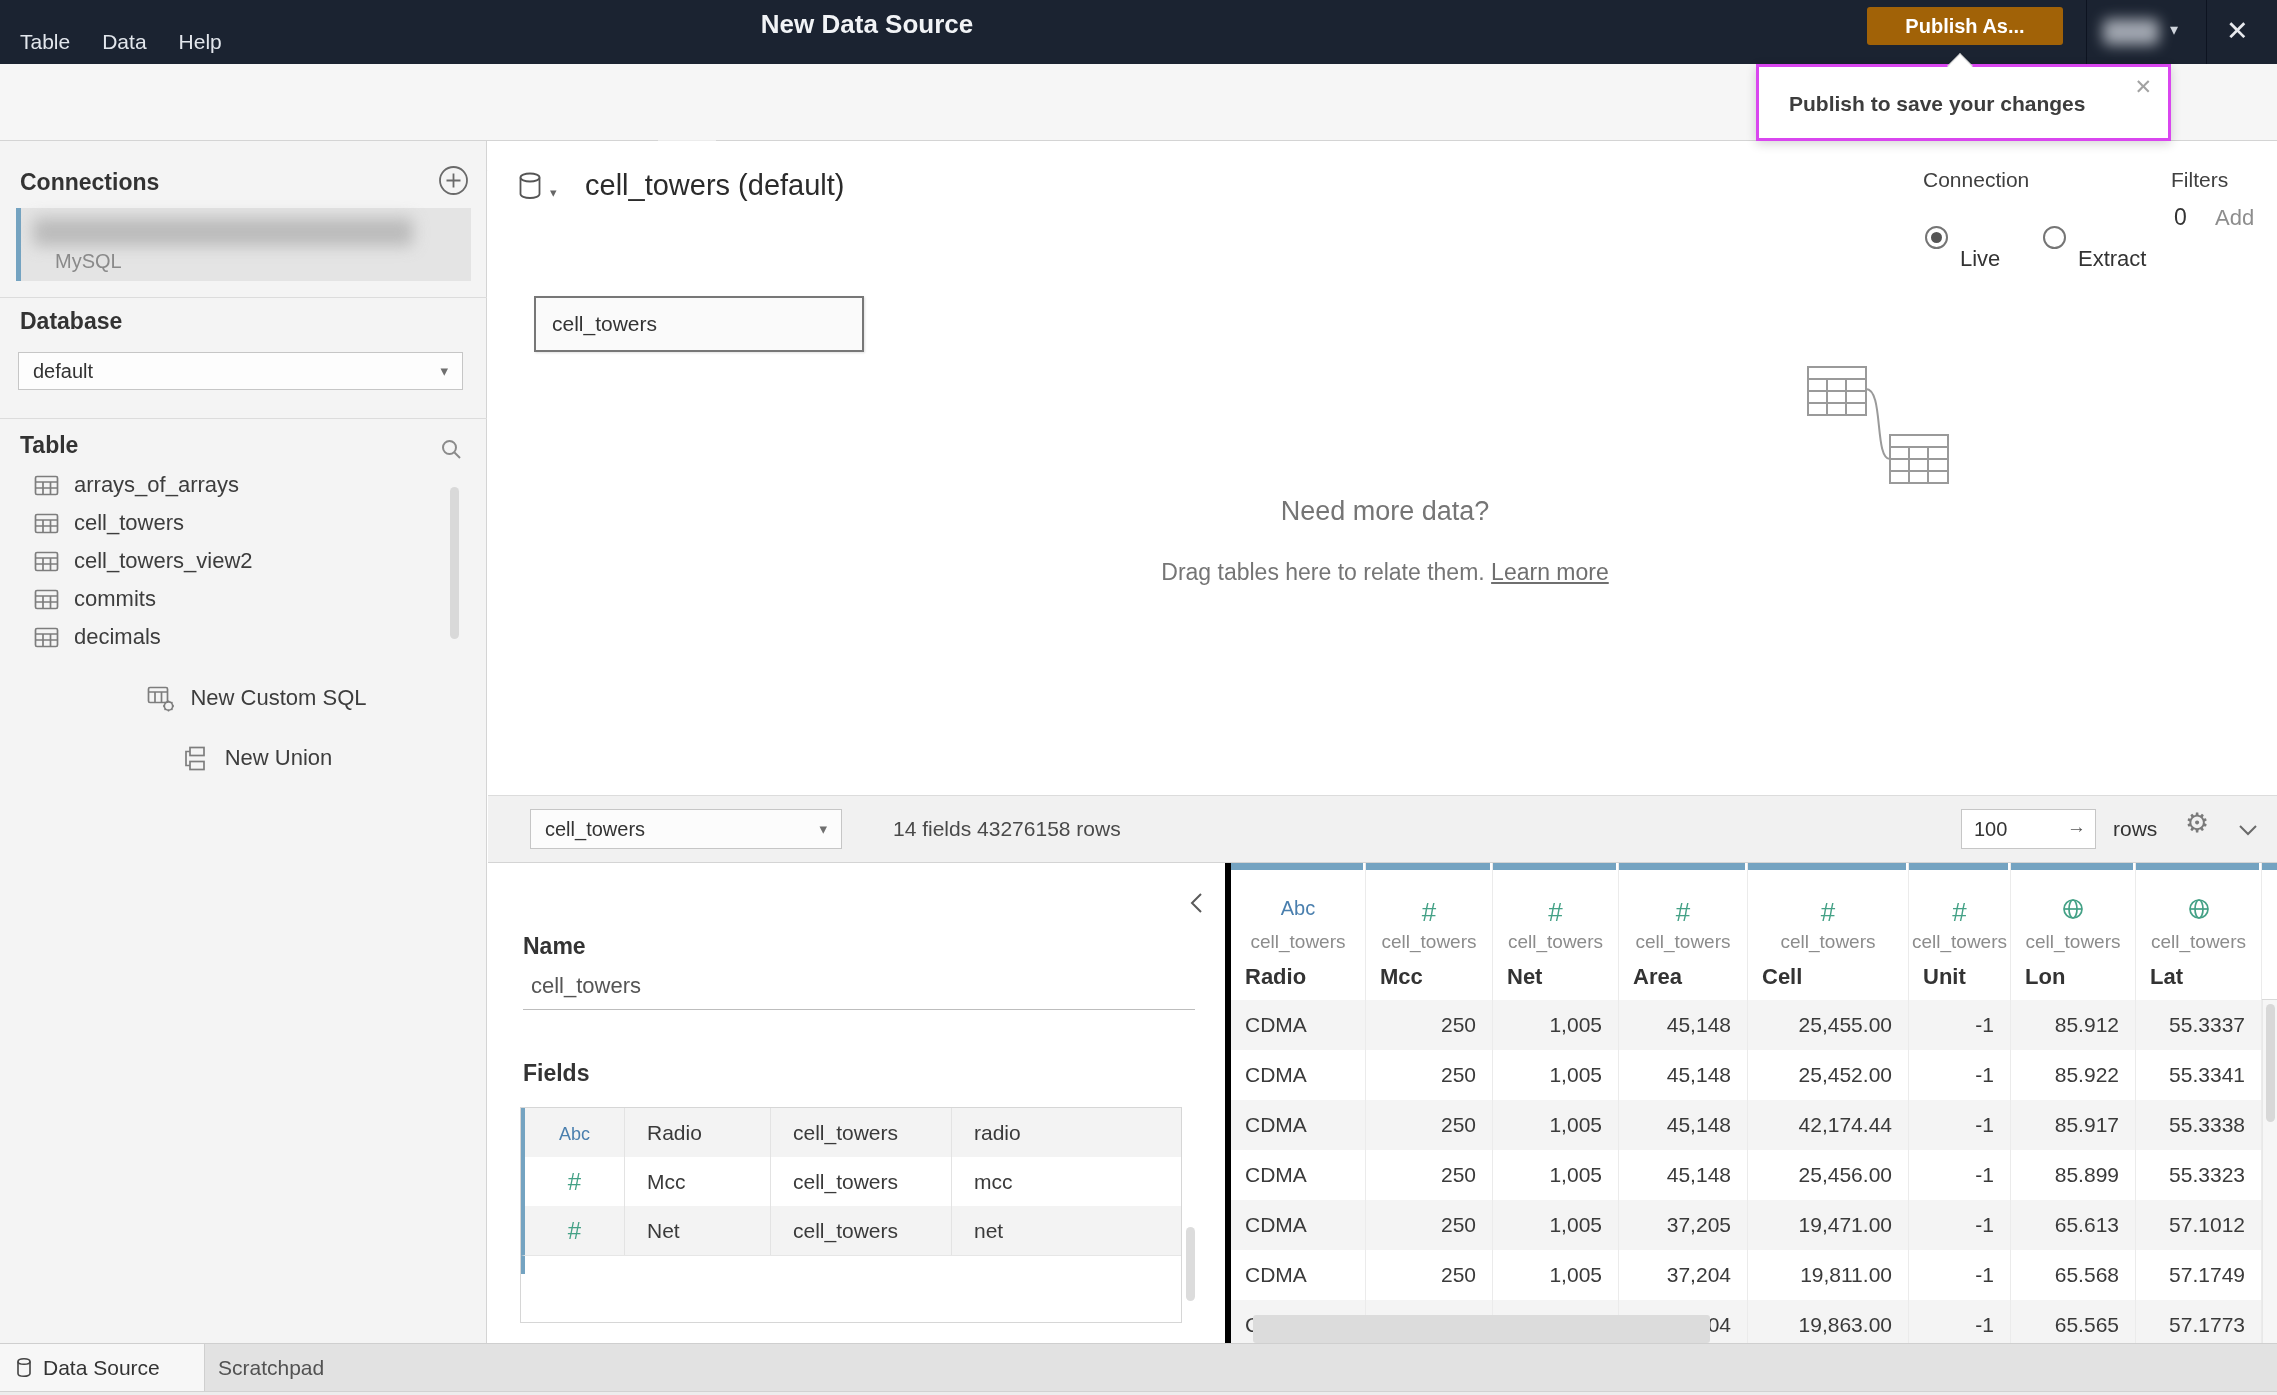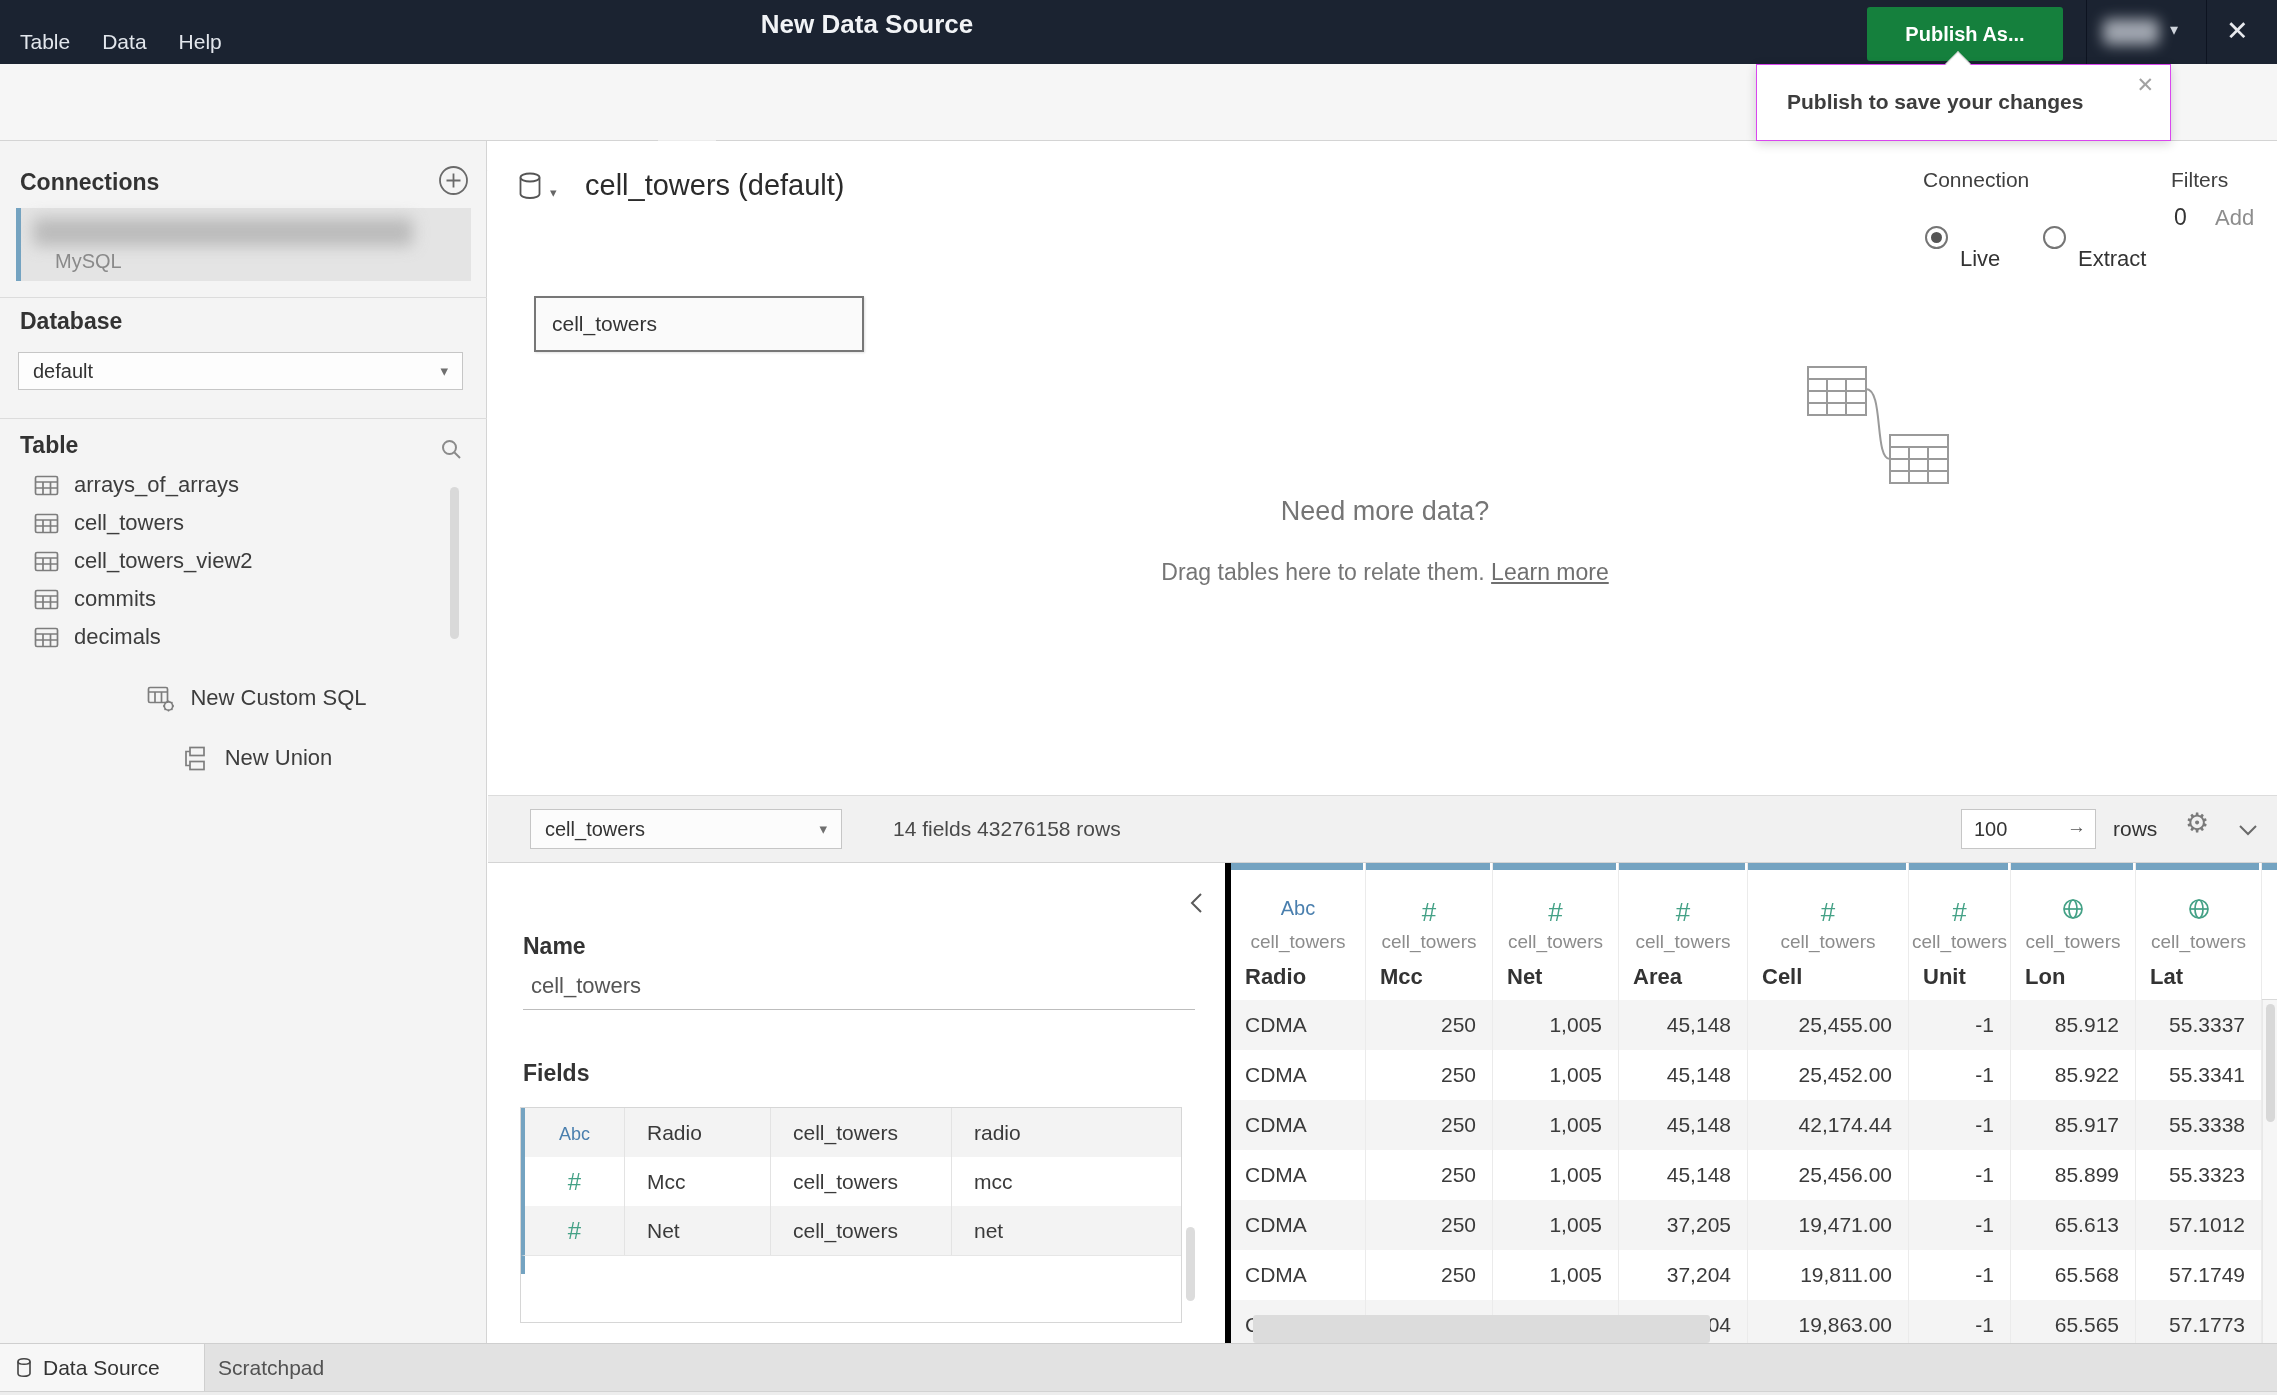--- a/index.html
+++ b/index.html
@@ -6,43 +6,43 @@
   html,body { background:#fff; }
   #app { position:relative; width:2277px; height:1395px; overflow:hidden;
          font-family:"Liberation Sans", sans-serif; color:#333; background:#fff; }
 
   
   .titlebar { position:absolute; left:0; top:0; width:2277px; height:64px; background:#1b2331; }
   .menu-row { position:absolute; left:20px; top:30px; display:flex; gap:32px; }
   .menu-item { font-size:21px; color:#e2e6ec; cursor:pointer; }
   .app-title { position:absolute; left:867px; top:9px; transform:translateX(-50%);
                font-size:26px; font-weight:700; color:#f1f3f6; white-space:nowrap; }
-  .publish-btn { position:absolute; left:1867px; top:7px; width:196px; height:54px;
-                 background:#15803d; border-radius:3px; color:#fff; font-size:20px; font-weight:700;
+  .publish-btn { position:absolute; left:1867px; top:7px; width:196px; height:38px;
+                 background:#a16207; border-radius:3px; color:#fff; font-size:20px; font-weight:700;
                  display:flex; align-items:center; justify-content:center; cursor:pointer; }
   .tb-sep { position:absolute; top:0; width:1px; height:64px; background:#0d1320; }
   .avatar-blur { position:absolute; left:2103px; top:19px; width:56px; height:26px;
                  background:#b9bec7; border-radius:5px; filter:blur(7px); opacity:.85; }
   .avatar-caret { position:absolute; left:2170px; top:20px; color:#cfd4dc; font-size:16px; cursor:pointer; }
   .win-close { position:absolute; left:2226px; top:15px; color:#e8eaee; font-size:27px; cursor:pointer; }
 
   
   .toolbar { position:absolute; left:0; top:64px; width:2277px; height:77px;
              background:#f6f6f6; border-bottom:1px solid #d4d4d4; }
   .ticon { position:absolute; top:85px; width:34px; height:34px; text-align:center; cursor:pointer; }
   .ticon svg { display:block; }
   .tsep { position:absolute; top:78px; width:1px; height:48px; background:#dcdcdc; }
   .tcaret { position:absolute; font-size:14px; color:#c7c7c7; top:96px; cursor:pointer; }
   .pen-bg { position:absolute; left:658px; top:76px; width:58px; height:56px; background:#ececec; }
   .sigma-glyph { font-size:27px; color:#c6c6c6; line-height:34px; font-weight:400; }
   .show-me { position:absolute; left:2150px; top:92px; font-size:23px; color:#c4c4c4; }
 
   
   .tooltip { position:absolute; left:1756px; top:64px; width:415px; height:77px; background:#fff;
-             border:1px solid #d946ef; box-shadow:0 3px 10px rgba(0,0,0,.16); z-index:40; }
+             border:3px solid #d946ef; box-shadow:0 3px 10px rgba(0,0,0,.16); z-index:40; }
   .tooltip-pointer { position:absolute; left:192px; top:-10px; width:18px; height:18px; background:#fff;
                      border-left:1px solid #d8d8d8; border-top:1px solid #d8d8d8; transform:rotate(45deg); }
   .tooltip-text { position:absolute; left:30px; top:25px; font-size:21px; font-weight:700; color:#3d3d3d; }
   .tooltip-close { position:absolute; right:16px; top:8px; font-size:21px; color:#a2a2a2; cursor:pointer; }
 
   
   .sidebar { position:absolute; left:0; top:141px; width:487px; height:1202px;
              background:#f4f4f4; border-right:1px solid #d4d4d4; }
   .sb-header { position:absolute; left:20px; font-size:23px; font-weight:700; color:#333; }
   .plus-icon { position:absolute; left:438px; top:24px; cursor:pointer; }

